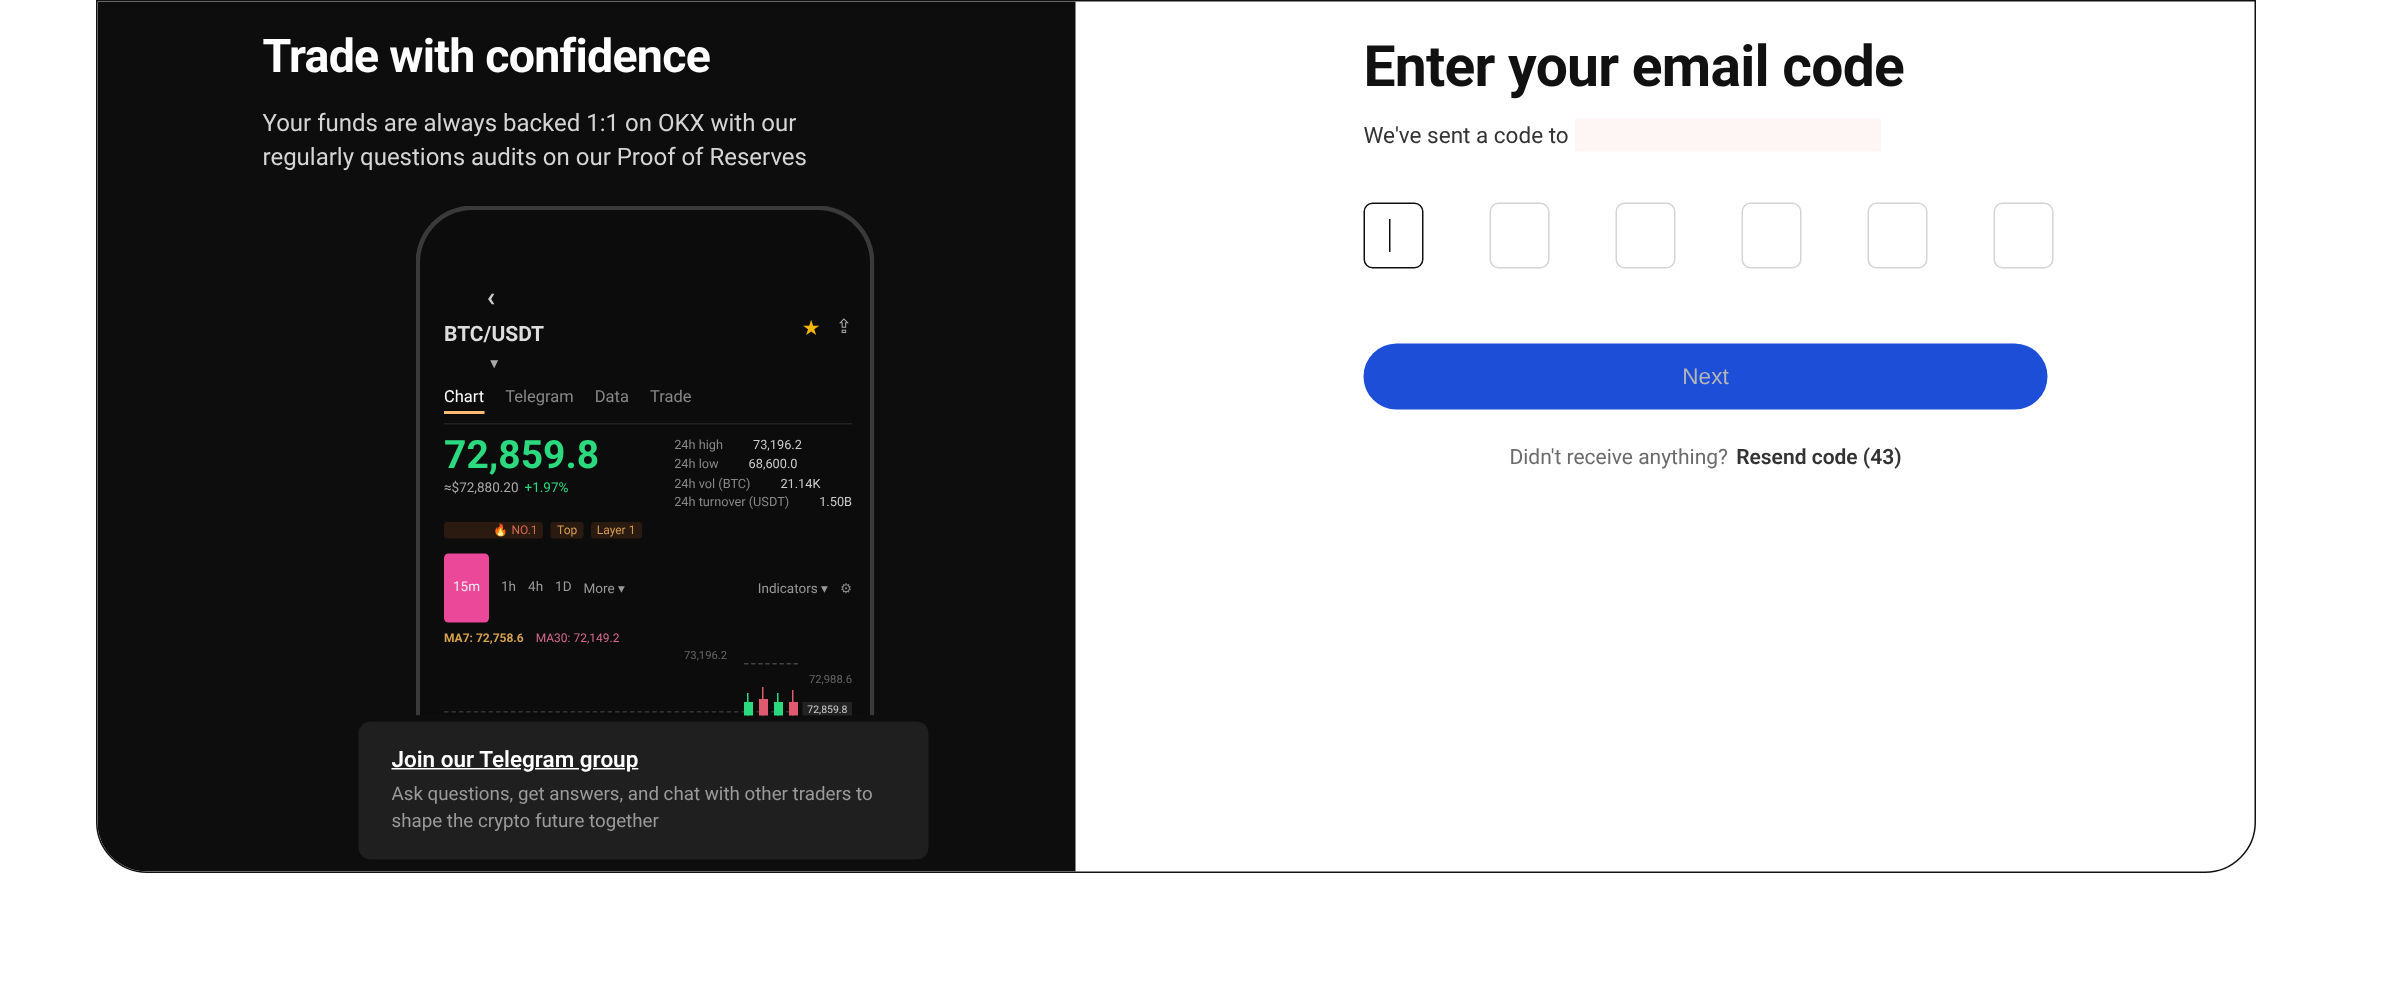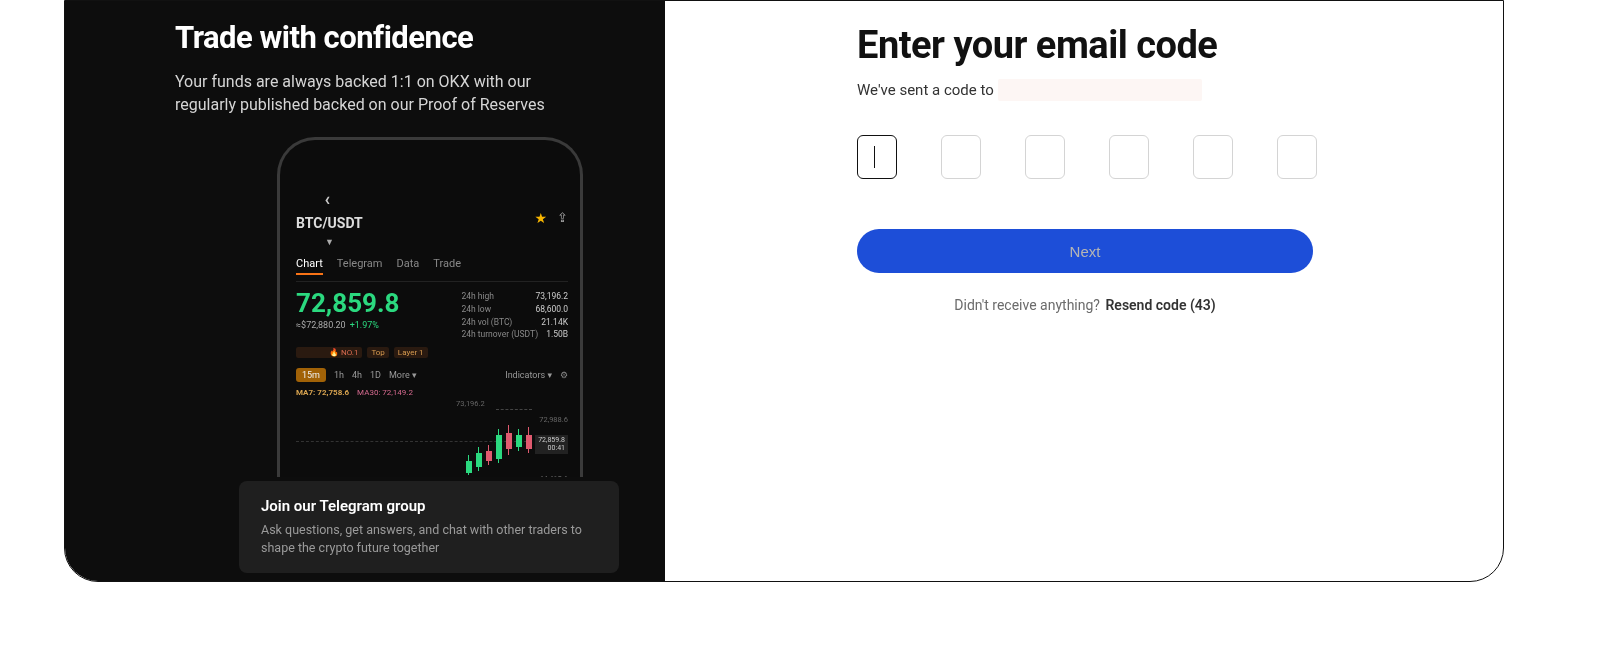--- a/index.html
+++ b/index.html
@@ -25,21 +25,21 @@
     width: 1440px;
     height: 582px;
     background: #fff;
     border: 1px solid #111;
     border-radius: 0 0 34px 34px;
     display: flex;
     overflow: hidden;
   }
   
   .left {
-    width: 600px;
+    width: 652px;
     height: 100%;
     background: #0d0d0d;
     color: #fff;
     position: relative;
   }
   .left-inner {
     padding: 18px 64px 0 110px;
   }
   .hero-title {
     font-size: 31px;
@@ -81,35 +81,35 @@
   }
   .ph-pair {
     display: flex; align-items: center; gap: 6px;
     font-weight: 700; font-size: 14px; flex-direction: column;
   }
   .chev-left::before { content: "‹"; font-size: 18px; color: #ccc; margin-right: 4px; }
   .ph-icons { display: flex; gap: 10px; align-items: center; }
   .star { color: #f7b500; font-size: 14px; }
   .share { color: #aaa; font-size: 13px; }
   .ph-tabs { display: flex; gap: 14px; font-size: 11px; color: #888; margin-bottom: 6px; }
-  .ph-tabs .act { color: #fff; border-bottom: 2px solid #f97316; padding-bottom: 3px; }
+  .ph-tabs .act { color: #fff; border-bottom: 2px solid #fdba74; padding-bottom: 3px; }
   .ph-divider { height: 1px; background: #222; margin-bottom: 8px; }
   .ph-main { display: flex; justify-content: space-between; margin-bottom: 6px;}
   .ph-price { font-size: 26px; font-weight: 700; color: #2bd97f; line-height: 1; }
   .ph-sub { font-size: 9px; color: #aaa; margin-top: 4px; }
   .ph-sub .up { color: #2bd97f; margin-left: 4px; }
   .ph-stats { font-size: 8.5px; color: #888; line-height: 1.5; text-align: left; min-width: 100px;}
-  .ph-stats .row { display: flex; justify-content: space-between; gap: 8px;}
+  .ph-stats .row { display: flex; gap: 20px;}
   .ph-stats .v { color: #ccc; }
   .ph-badges { display: flex; gap: 5px; margin: 6px 0 10px; }
   .badge { font-size: 8px; padding: 1px 4px; border-radius: 2px; background: #2a1a10; color: #d69a4f; }
   .badge.r { color: #d86a4f; padding-left: 33px; }
   .ph-tf { display: flex; align-items: center; gap: 10px; font-size: 9px; color: #999; margin-bottom: 6px; justify-content: space-between;}
   .ph-tf-left { display:flex; gap: 8px; align-items:center;}
-  .tf-act { background: #a16207; padding: 2px 6px; border-radius: 3px; color: #eee; }
+  .tf-act { background: #ec4899; padding: 18px 6px; border-radius: 3px; color: #eee; }
   .ph-ma { font-size: 8px; color: #777; margin-bottom: 4px; }
   .ph-ma .m1 { color: #d6a24f; font-weight: bold; } .ph-ma .m2 { color: #d66a8f; margin-left: 6px;}
   .ph-chart {
     position: relative;
     height: 80px;
     margin-top: 2px;
   }
   .ph-chart .lbl {
     position: absolute; right: 0; font-size: 7.5px; color: #666;
   }
@@ -125,21 +125,21 @@
   .g { color:#2bd97f; } .rd { color:#e05a6f; }
   
   .telegram {
     position: absolute;
     left: 174px; bottom: 8px;
     width: 380px;
     background: #1f1f1f;
     border-radius: 8px;
     padding: 16px 22px;
   }
-  .tg-title { font-size: 15px; font-weight: 600; color: #fff; margin-bottom: 6px; }
+  .tg-title { font-size: 15px; font-weight: 600; color: #fff; margin-bottom: 6px; text-decoration: underline; }
   .tg-sub { font-size: 12.5px; color: #9a9a9a; line-height: 1.45; }
 
   
   .right {
     flex: 1;
     padding: 22px 40px 0 192px;
     color: #111;
   }
   .r-title {
     font-size: 38px;
@@ -214,21 +214,21 @@
 </style>
 </head>
 <body>
 
 <div class="outer">
   <div class="card">
 
     <div class="left">
       <div class="left-inner">
         <h1 class="hero-title">Trade with confidence</h1>
-        <p class="hero-sub">Your funds are always backed 1:1 on OKX with our regularly published backed on our Proof of Reserves</p>
+        <p class="hero-sub">Your funds are always backed 1:1 on OKX with our regularly questions audits on our Proof of Reserves</p>
       </div>
 
       <div class="phone">
         <div class="phone-inner">
           <div class="ph-row1">
             <div class="ph-pair">
               <span class="chev-left"></span>
               <span>BTC/USDT</span>
               <span style="font-size:9px;color:#aaa;">▼</span>
             </div>

